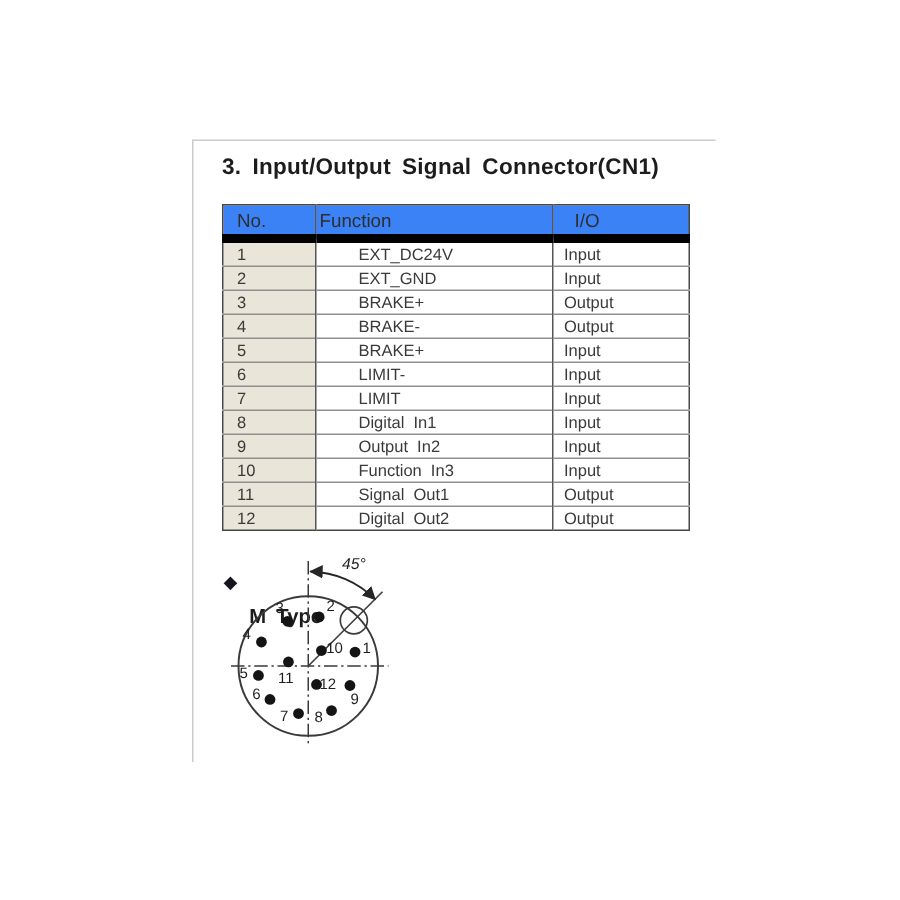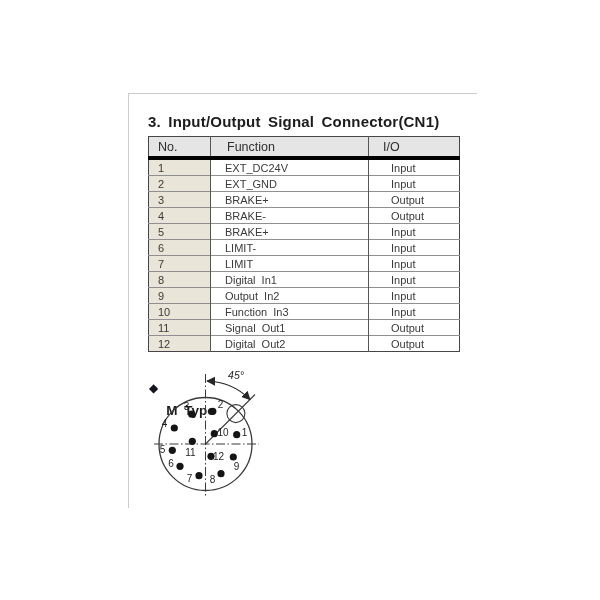--- a/index.html
+++ b/index.html
@@ -5,48 +5,48 @@
   html,body{margin:0;padding:0;}
   body{
     width:600px;height:600px;overflow:hidden;background:#ffffff;
     font-family:"Liberation Sans", sans-serif;position:relative;
   }
   .page-line{position:absolute;background:#cbcbcb;}
   #page-line-top{left:128px;top:93px;width:349px;height:1px;}
   #page-line-left{left:128px;top:93px;width:1px;height:415px;}
 
   .doc-title{
-    position:absolute;left:148px;top:113px;margin:0;
+    position:absolute;left:148px;top:103px;margin:0;
     font-size:15px;font-weight:700;color:#1c1c1c;
     letter-spacing:.2px;word-spacing:3px;white-space:nowrap;
   }
 
   table.pin-table{
     position:absolute;left:148px;top:136px;width:311px;
     border-collapse:collapse;table-layout:fixed;
     border:1.5px solid #464646;
   }
   table.pin-table col.c-no{width:62px;}
   table.pin-table col.c-fn{width:158px;}
   table.pin-table col.c-io{width:91px;}
   table.pin-table th{
-    background:#e5e5e5;height:19px;font-size:12.5px;font-weight:400;
+    background:#3b82f6;height:19px;font-size:12.5px;font-weight:400;
     color:#2e2e2e;text-align:left;padding:0 0 0 9px;
-    border-bottom:4px solid #000000;white-space:nowrap;
+    border-bottom:6px solid #000000;white-space:nowrap;
   }
   table.pin-table td{
     height:15px;font-size:11px;color:#3a3a3a;text-align:left;
     padding:0 0 0 9px;word-spacing:3px;white-space:nowrap;
     border-top:1px solid #909090;background:#ffffff;
   }
   table.pin-table td.no-cell{background:#e9e5d8;}
   table.pin-table th + th, table.pin-table td + td{border-left:1px solid #565656;}
-  table.pin-table td.fn-cell{padding-left:14px;}
-  table.pin-table th.fn-head{padding-left:16px;}
-  table.pin-table td.io-cell{padding-left:22px;}
+  table.pin-table td.fn-cell{padding-left:28px;}
+  table.pin-table th.fn-head{padding-left:2px;}
+  table.pin-table td.io-cell{padding-left:7px;}
   table.pin-table th.io-head{padding-left:14px;}
 
   .mtype-heading{
     position:absolute;left:149px;top:358px;display:flex;align-items:center;
     color:#1c1c1c;white-space:nowrap;
   }
   .mtype-heading .bullet{font-size:12px;line-height:15px;color:#15151d;}
   .mtype-heading .label{font-size:13.5px;font-weight:700;margin-left:8px;word-spacing:3px;margin-top:45px;}
 
   svg.connector{position:absolute;left:140px;top:368px;}

